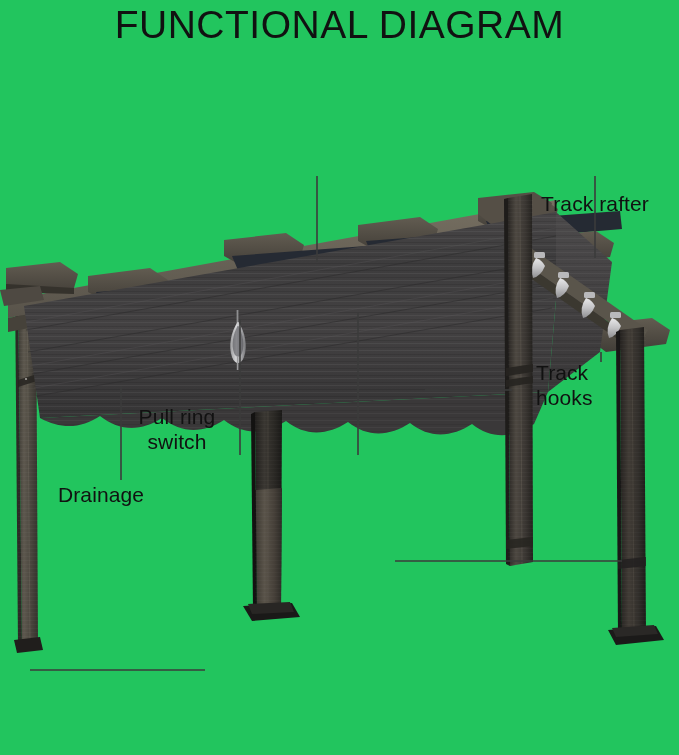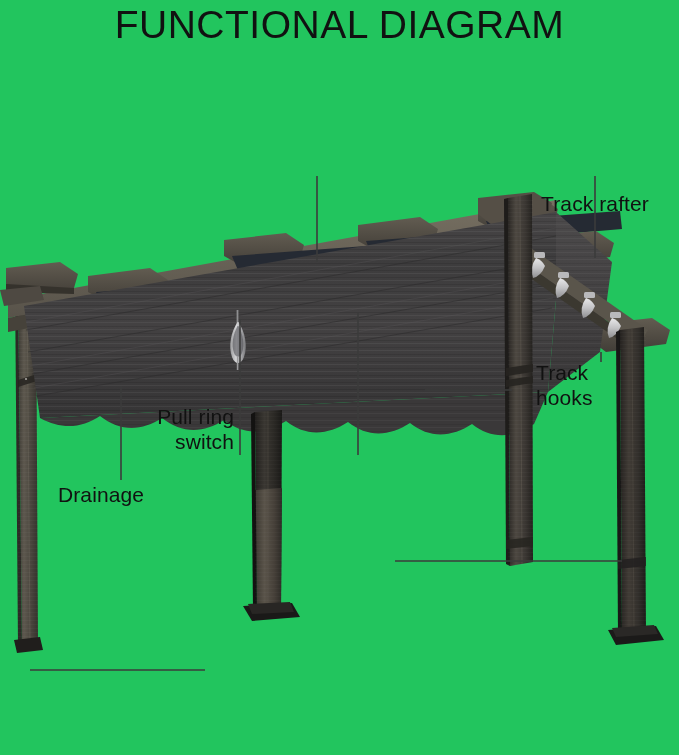--- a/index.html
+++ b/index.html
@@ -287,21 +287,21 @@
     </g>
   </svg>
 
 
   <div class="lbl c" style="left:520px;top:147px;width:150px;margin-top:44px;">Track rafter</div>
 
 
   <div class="lbl l" style="left:536px;top:360px;width:110px;">Track
 hooks</div>
 
-  <div class="lbl r" style="left:120px;top:404px;width:114px;">Pull ring
+  <div class="lbl r" style="left:120px;top:404px;width:114px;text-align:center;">Pull ring
 switch</div>
 
   <div class="lbl l" style="left:58px;top:482px;width:160px;">Drainage</div>
 
 
 
 
 </div>
 
 </body></html>

